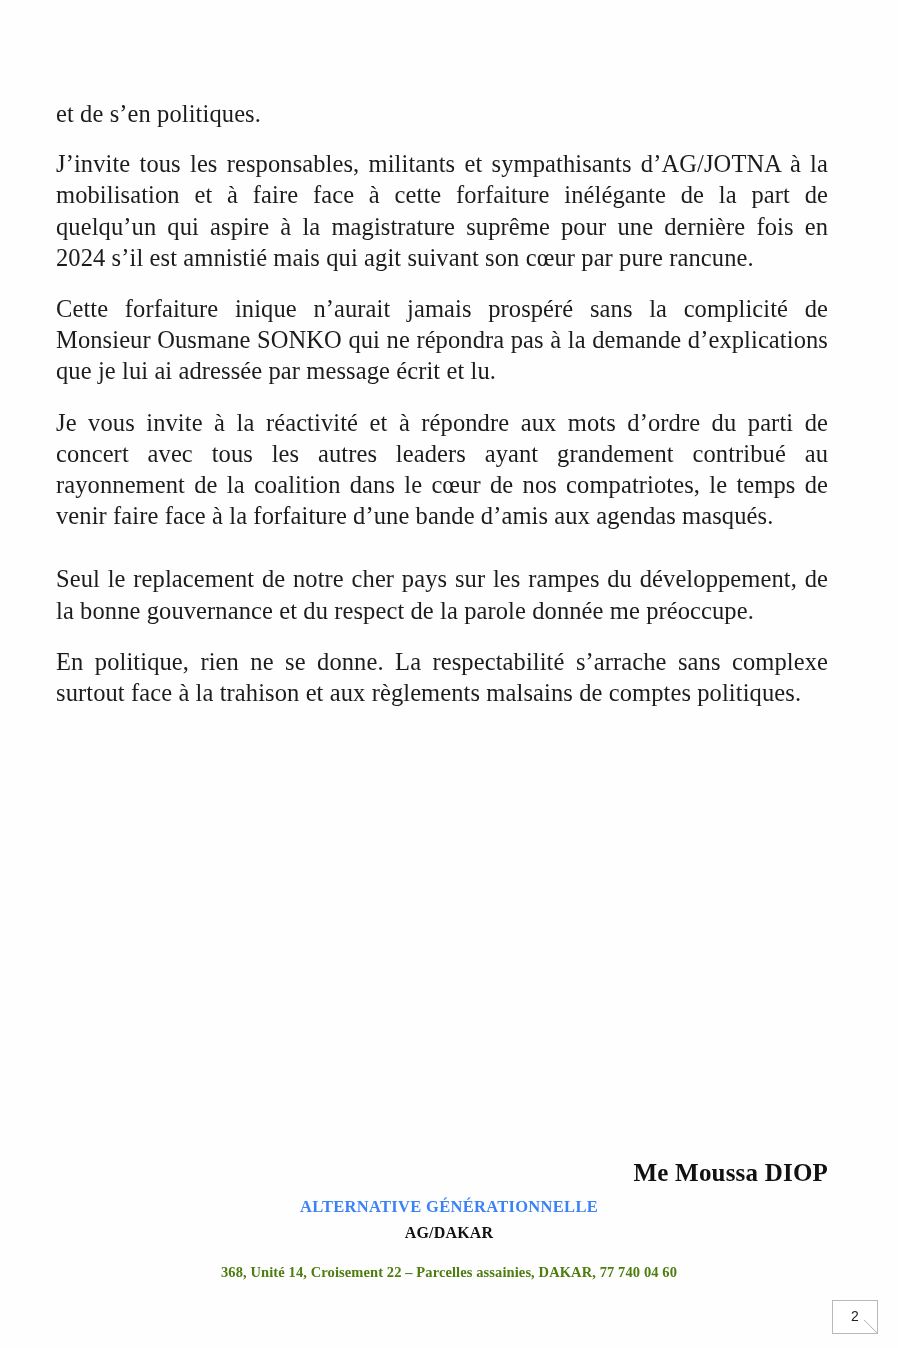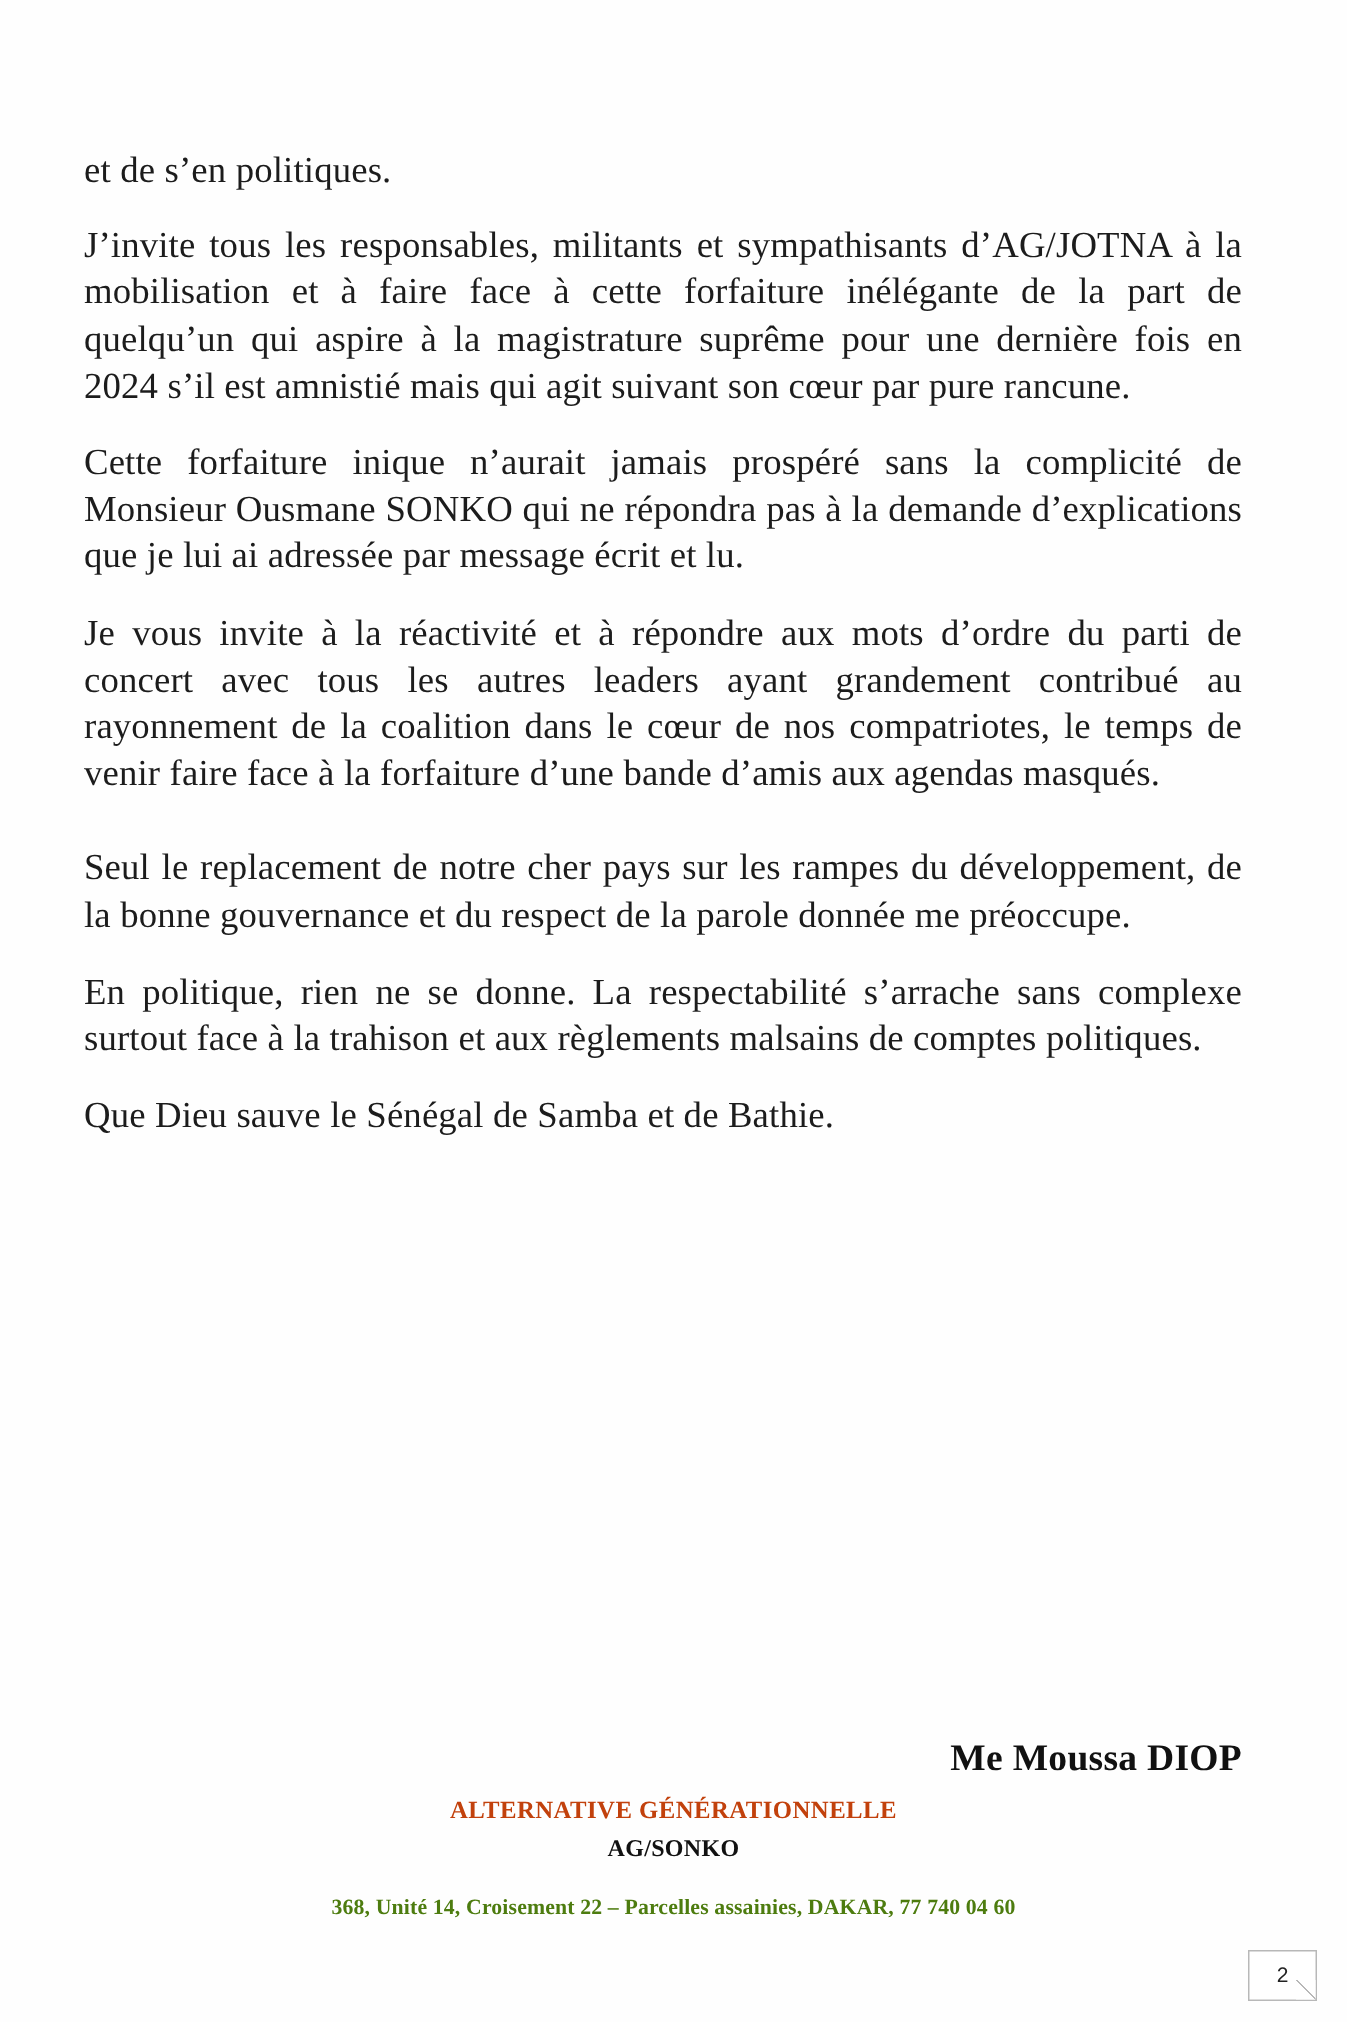--- a/index.html
+++ b/index.html
@@ -69,21 +69,21 @@
     left: 0;
     top: 1196px;
     width: 898px;
     text-align: center;
   }
 
   .footer-org {
     font-family: "Liberation Serif", "DejaVu Serif", serif;
     font-size: 16.5px;
     font-weight: bold;
-    color: #c2410c;
+    color: #3b82f6;
     letter-spacing: 0.3px;
     line-height: 21px;
   }
 
   .footer-abbr {
     font-family: "Liberation Serif", "DejaVu Serif", serif;
     font-size: 16px;
     font-weight: bold;
     color: #111111;
     letter-spacing: 0.2px;
@@ -145,29 +145,28 @@
 
     <p class="para">Cette forfaiture inique n’aurait jamais prospéré sans la complicité de Monsieur Ousmane SONKO qui ne répondra pas à la demande d’explications que je lui ai adressée par message écrit et lu.</p>
 
     <p class="para">Je vous invite à la réactivité et à répondre aux mots d’ordre du parti de concert avec tous les autres leaders ayant grandement contribué au rayonnement de la coalition dans le cœur de nos compatriotes, le temps de venir faire face à la forfaiture d’une bande d’amis aux agendas masqués.</p>
 
 
     <p class="para gap-before">Seul le replacement de notre cher pays sur les rampes du développement, de la bonne gouvernance et du respect de la parole donnée me préoccupe.</p>
 
     <p class="para">En politique, rien ne se donne. La respectabilité s’arrache sans complexe surtout face à la trahison et aux règlements malsains de comptes politiques.</p>
 
-    <p class="para last-closing">Que Dieu sauve le Sénégal de Samba et de Bathie.</p>
 
   </div>
 
   <div class="signature">Me Moussa DIOP</div>
 
   <div class="footer">
     <div class="footer-org">ALTERNATIVE GÉNÉRATIONNELLE</div>
-    <div class="footer-abbr">AG/SONKO</div>
+    <div class="footer-abbr">AG/DAKAR</div>
     <div class="footer-address">368, Unité 14, Croisement 22 – Parcelles assainies, DAKAR, 77 740 04 60</div>
   </div>
 
   <div class="page-number-box">
     <div class="num">2</div>
     <div class="fold-line"></div>
   </div>
 
 </div>
 

